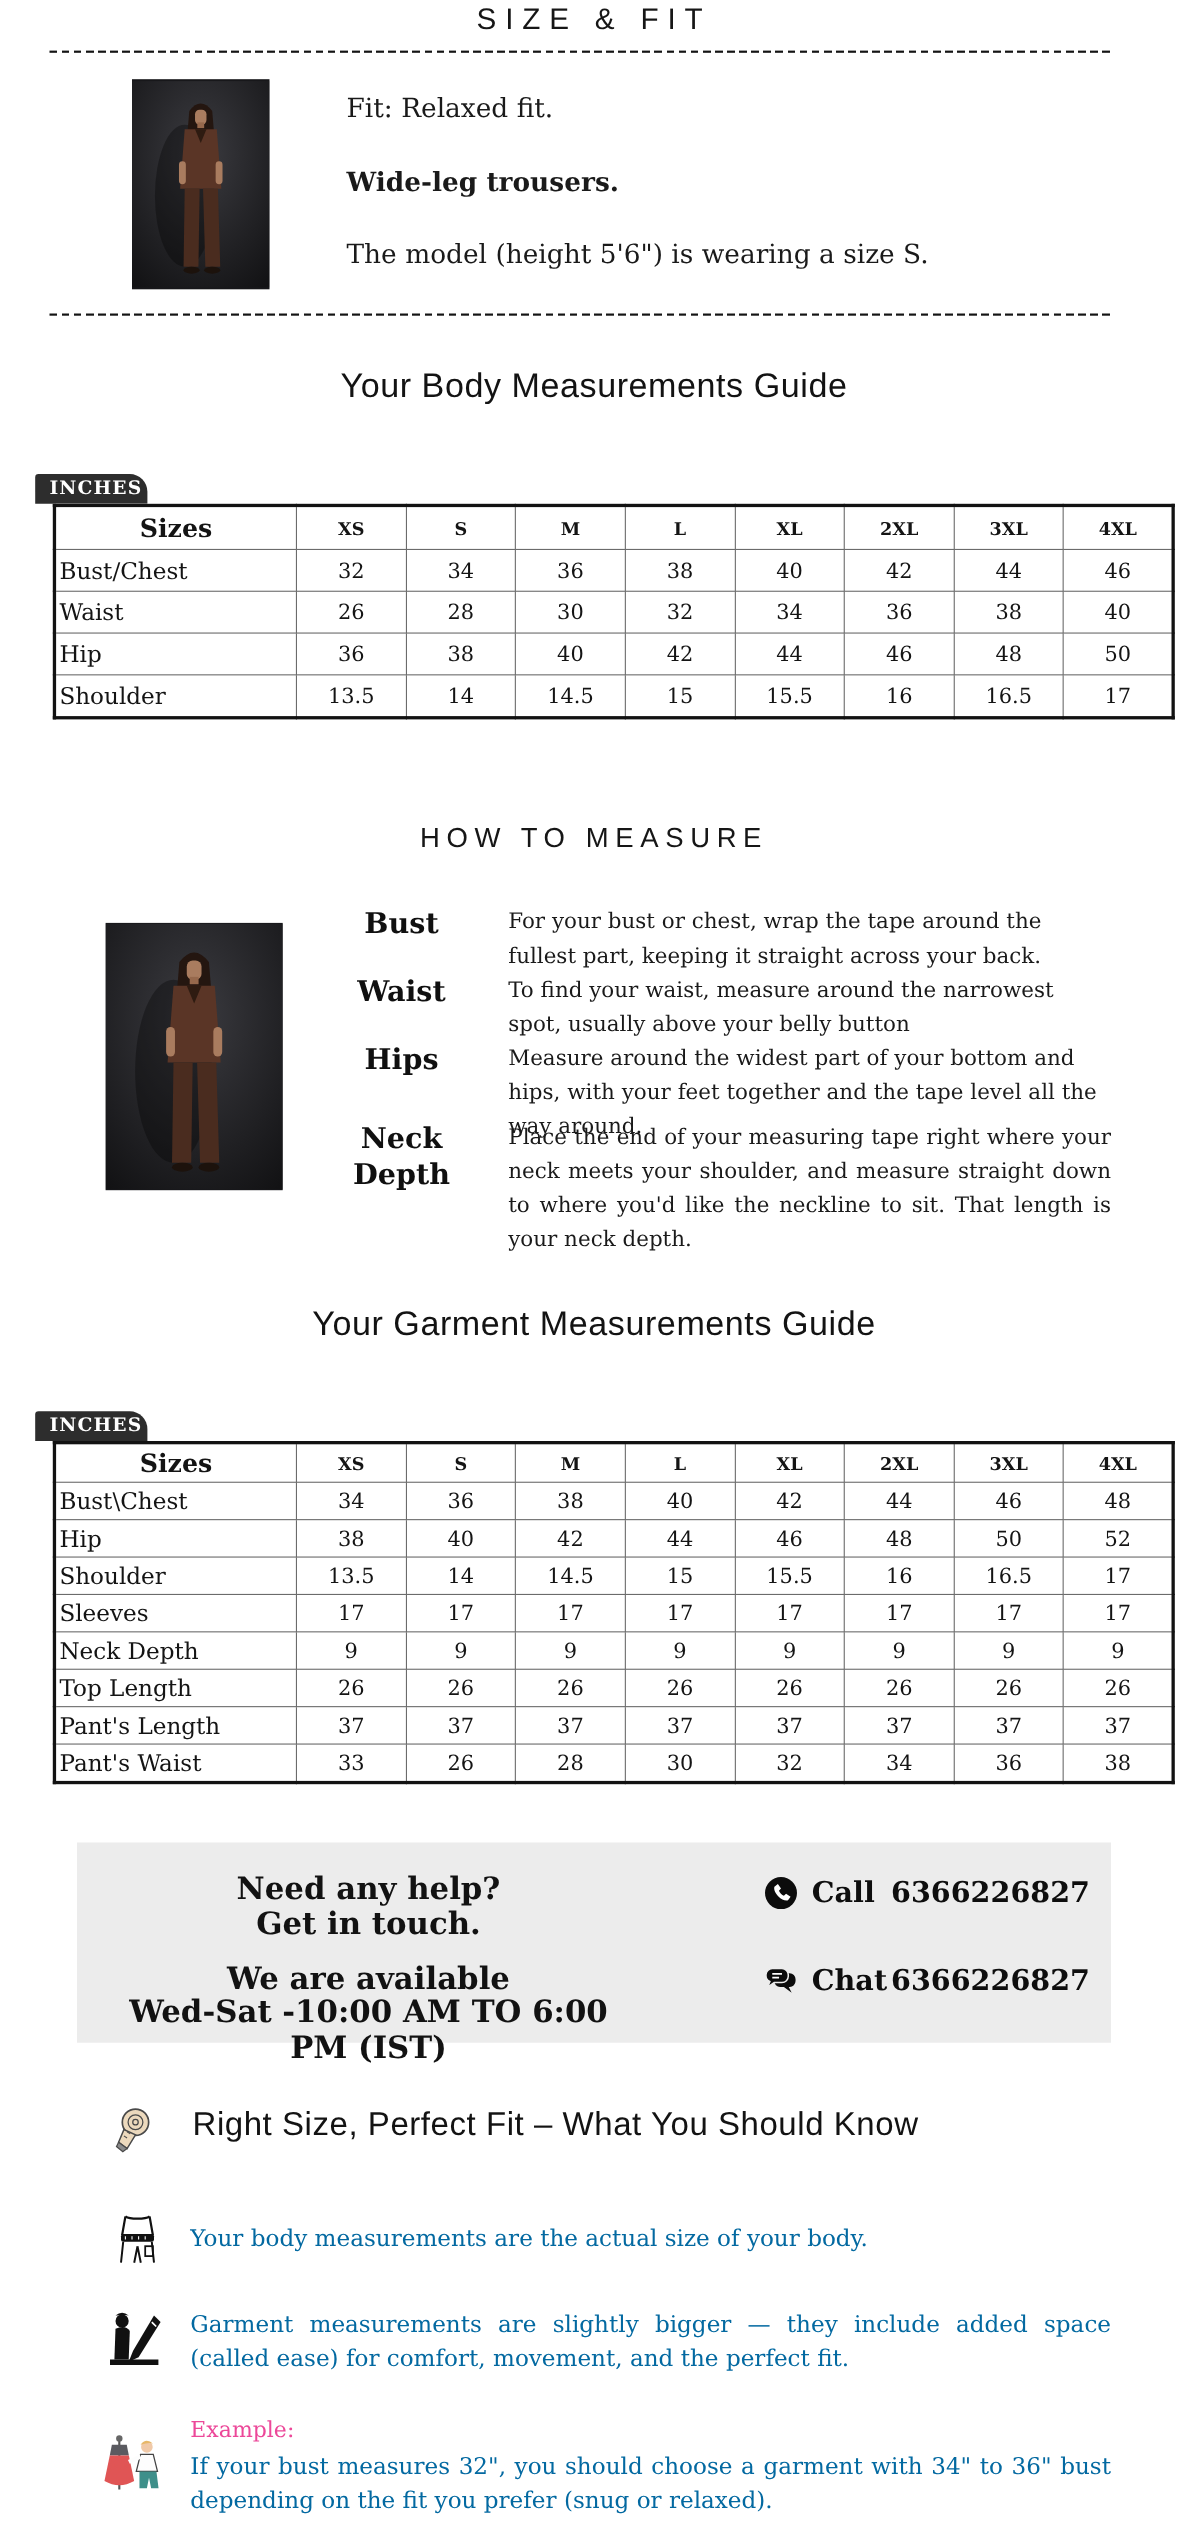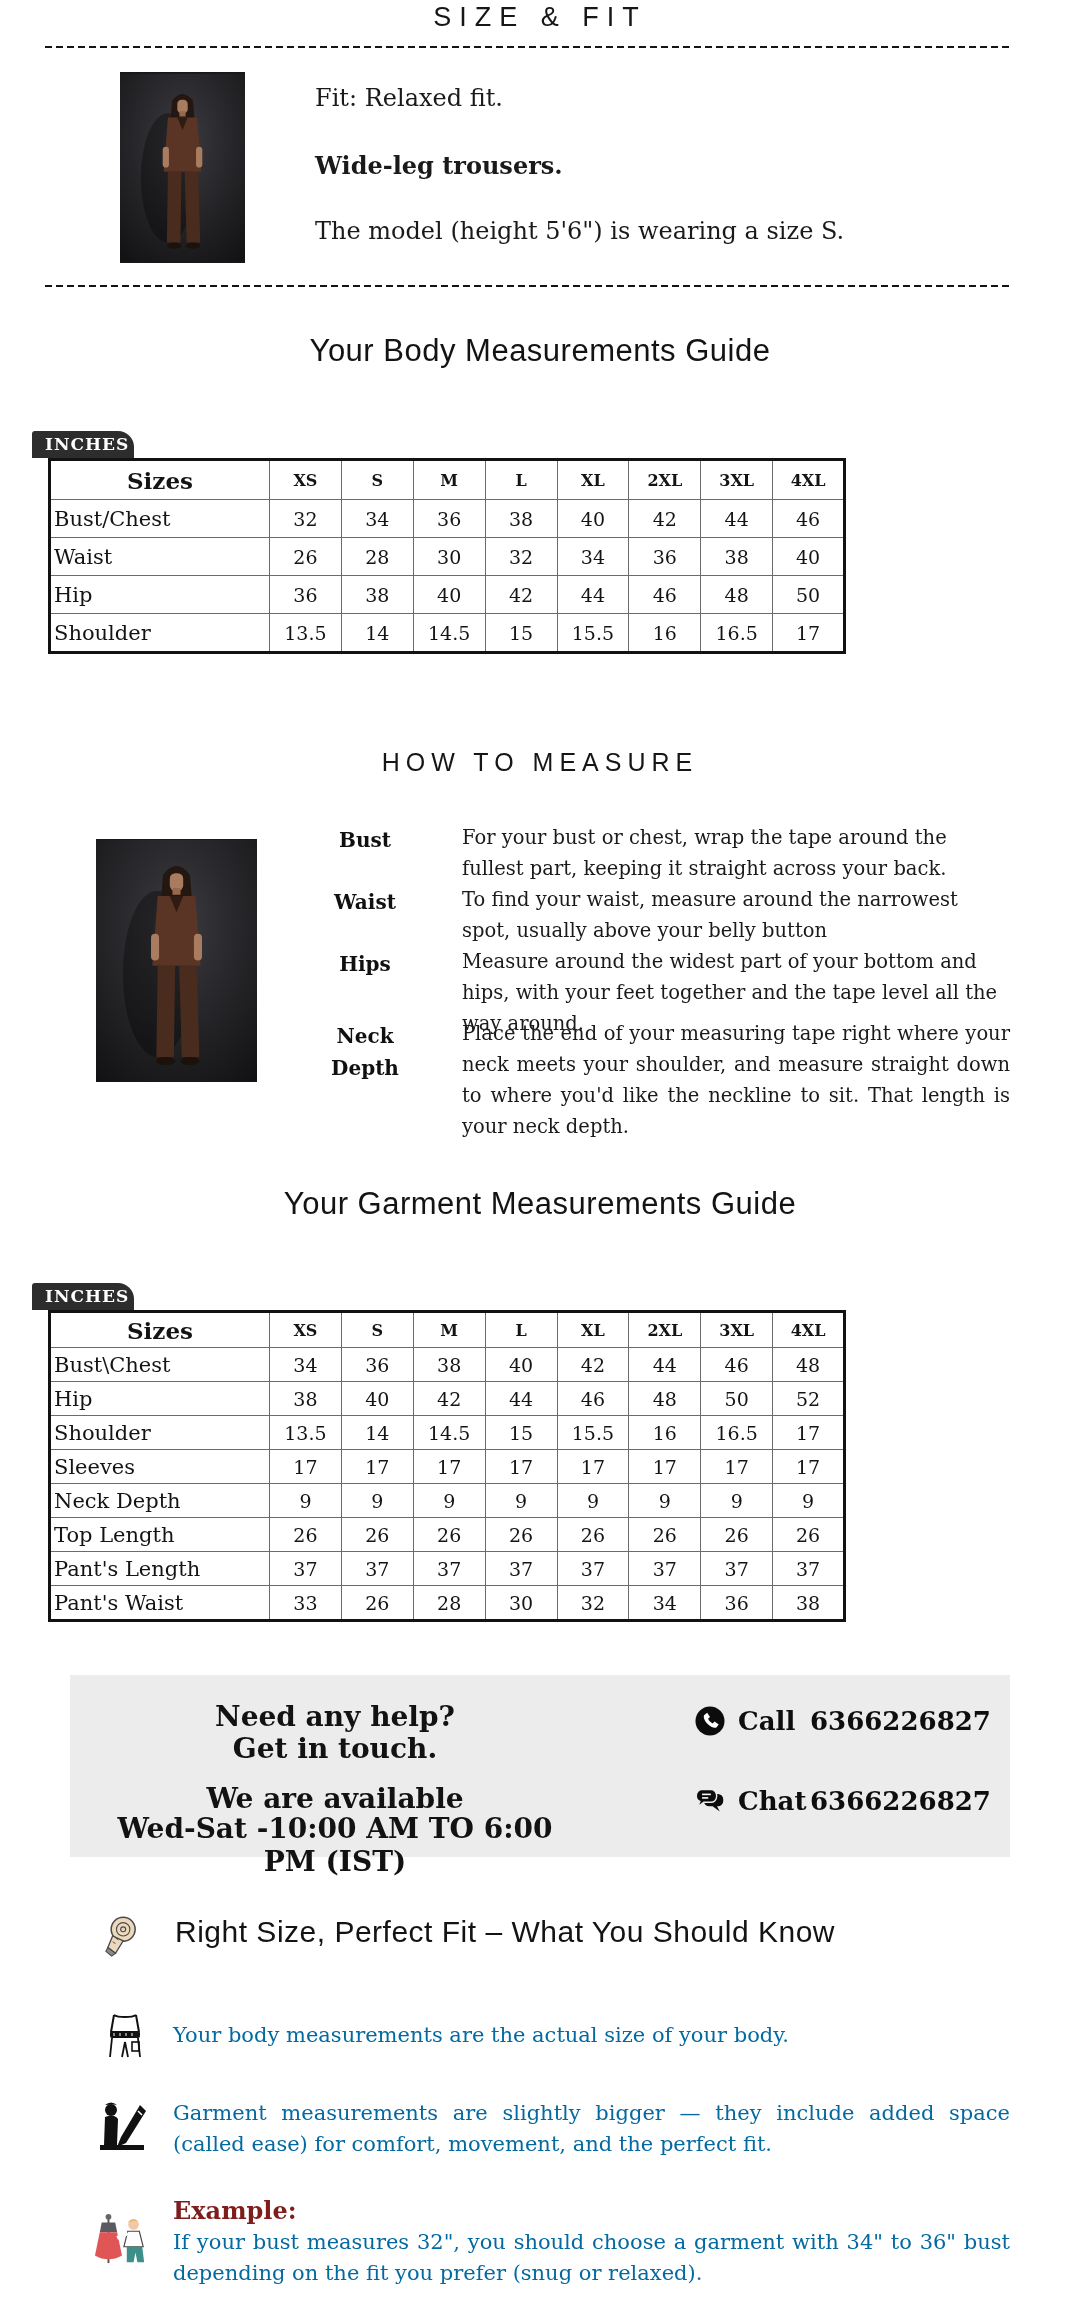--- a/index.html
+++ b/index.html
@@ -44,40 +44,40 @@
   .unit-tab{
     position:absolute;left:32px;width:102px;height:27px;
     background:#2d2d2d;color:#fff;
     border-radius:3px 16px 0 0;
     font-size:17px;font-weight:bold;letter-spacing:1px;
     line-height:27px;padding-left:13px;box-sizing:border-box;
   }
   .tab1{top:431px;} .tab2{top:1283px;}
   
   table.size-table{
-    position:absolute;left:48px;width:798px;
+    position:absolute;left:48px;width:1020px;
     border-collapse:collapse;table-layout:fixed;
     border:3px solid #121212;background:#fff;
   }
   .t-body{top:458px;} .t-garment{top:1310px;}
   table.size-table th, table.size-table td{
     border:1px solid #6b6b6b;text-align:center;vertical-align:middle;
     padding:0;color:#141414;
   }
   table.size-table th{font-size:16px;font-weight:bold;}
   table.size-table th:first-child{width:218px;font-size:23px;}
   table.size-table td{font-size:19px;}
   table.size-table td.rowlabel{text-align:left;padding-left:3px;font-size:21px;}
   .t-body th{height:38px;} .t-body td{height:37px;}
   .t-garment th{height:34px;} .t-garment td{height:33px;}
   
   .m-item{position:absolute;display:flex;align-items:flex-start;}
   .m-label{
     width:130px;flex:0 0 130px;text-align:center;
-    font-size:20px;font-weight:bold;line-height:32px;padding-top:2px;color:#101010;
+    font-size:26px;font-weight:bold;line-height:32px;padding-top:2px;color:#101010;
   }
   .m-text{
     width:548px;flex:0 0 548px;margin-left:32px;
     font-size:19.5px;line-height:31px;color:#1a1a1a;
   }
   .m-text.just{text-align:justify;}
   .mi0{left:300px;top:822px;} .mi1{left:300px;top:884px;}
   .mi2{left:300px;top:946px;} .mi3{left:300px;top:1018px;}
   
   .help-box{position:absolute;left:70px;top:1675px;width:940px;height:182px;background:#ececec;}
@@ -94,21 +94,21 @@
     position:absolute;left:175px;top:1915px;margin:0;
     font-size:30px;font-weight:400;color:#131313;letter-spacing:0.5px;
   }
   .icon-abs{position:absolute;}
   .tape-pos{left:104px;top:1914px;width:46px;height:44px;}
   .bodyicon-pos{left:102px;top:2012px;width:46px;height:48px;}
   .tailor-pos{left:96px;top:2098px;width:52px;height:58px;}
   .fitting-pos{left:94px;top:2210px;width:54px;height:58px;}
   .info-text{position:absolute;left:173px;width:837px;margin:0;font-size:21px;line-height:31px;color:#0369a1;}
   .it0{top:2020px;} .it1{top:2098px;text-align:justify;}
-  .ex-label{position:absolute;left:173px;top:2196px;margin:0;font-size:24px;font-weight:bold;color:#7f1d1d;}
+  .ex-label{position:absolute;left:173px;top:2196px;margin:0;font-size:20px;font-weight:normal;color:#ec4899;}
   .it2{top:2227px;text-align:justify;}
 </style>
 </head>
 <body>
 
 <div class="page">
 
   <h1 class="page-title sans">SIZE &amp; FIT</h1>
   <div class="dash dash1"></div>
 

